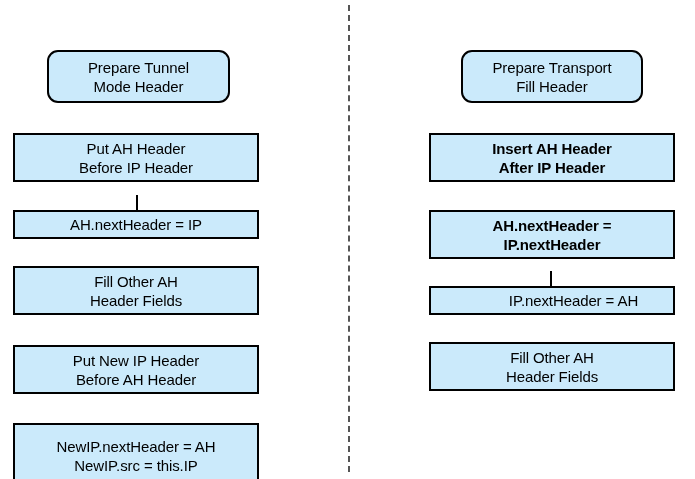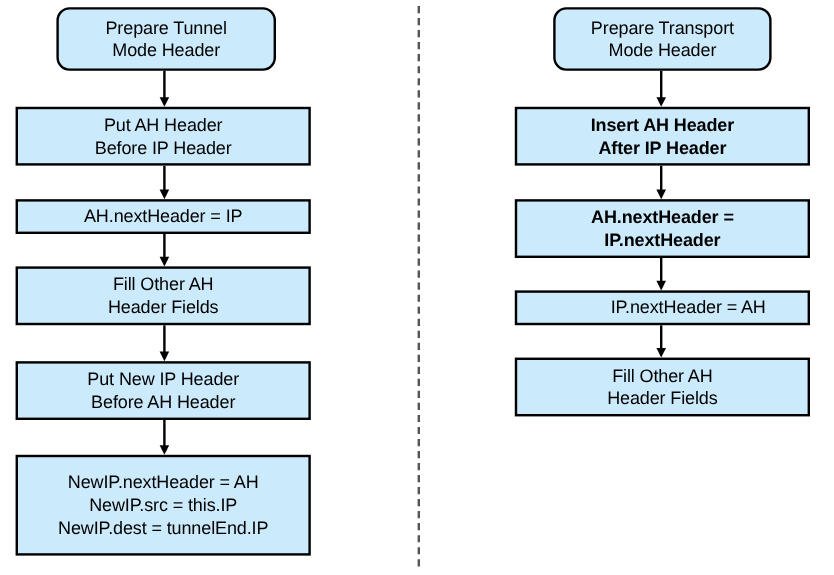--- a/index.html
+++ b/index.html
@@ -27,20 +27,21 @@
     align-items: center;
     justify-content: center;
     text-align: center;
     color: #000000;
     font-size: 15px;
     line-height: 19px;
     font-family: "Liberation Sans", sans-serif;
     letter-spacing: -0.1px;
     white-space: pre-line;
     user-select: none;
+    margin-top: 44px;
   }
   .node.terminal {
     border-radius: 11px;
   }
   .node .lines {
     display: block;
     width: 100%;
     padding: 0 3px;
     box-sizing: border-box;
   }
@@ -93,21 +94,21 @@
 Before AH Header</span></div>
     <div class="connector" style="left: 550px; top: 59px; height: 23px;"></div>
     <div class="arrowhead" style="left: 546.5px; top: 81px;"></div>
     <div class="connector" style="left: 550px; top: 138px; height: 21px;"></div>
     <div class="arrowhead" style="left: 546.5px; top: 158px;"></div>
     <div class="connector" style="left: 550px; top: 215px; height: 20px;"></div>
     <div class="arrowhead" style="left: 546.5px; top: 234px;"></div>
     <div class="connector" style="left: 550px; top: 271px; height: 20px;"></div>
     <div class="arrowhead" style="left: 546.5px; top: 290px;"></div>
     <div class="node terminal" style="left: 461px; top: 6px; width: 182px; height: 53px; background: rgb(203, 234, 251); border-color: rgb(0, 0, 0);"><span class="lines">Prepare Transport
-Mode Header</span></div>
+Fill Header</span></div>
     <div class="node" style="left: 429px; top: 89px; width: 246px; height: 49px; background: rgb(203, 234, 251); border-color: rgb(0, 0, 0); font-weight: bold;"><span class="lines">Insert AH Header
 After IP Header</span></div>
     <div class="node" style="left: 429px; top: 166px; width: 246px; height: 49px; background: rgb(203, 234, 251); border-color: rgb(0, 0, 0); font-weight: bold;"><span class="lines">AH.nextHeader =
 IP.nextHeader</span></div>
     <div class="node" style="left: 429px; top: 242px; width: 246px; height: 29px; background: rgb(203, 234, 251); border-color: rgb(0, 0, 0); padding-left: 43px;"><span class="lines">IP.nextHeader = AH</span></div>
     <div class="node" style="left: 429px; top: 298px; width: 246px; height: 49px; background: rgb(203, 234, 251); border-color: rgb(0, 0, 0);"><span class="lines">Fill Other AH
 Header Fields</span></div>
     <div class="separator" style="left: 348px; top: 5px; height: 467px; border-left-color: rgb(85, 85, 85);"></div>
   </div>
 

